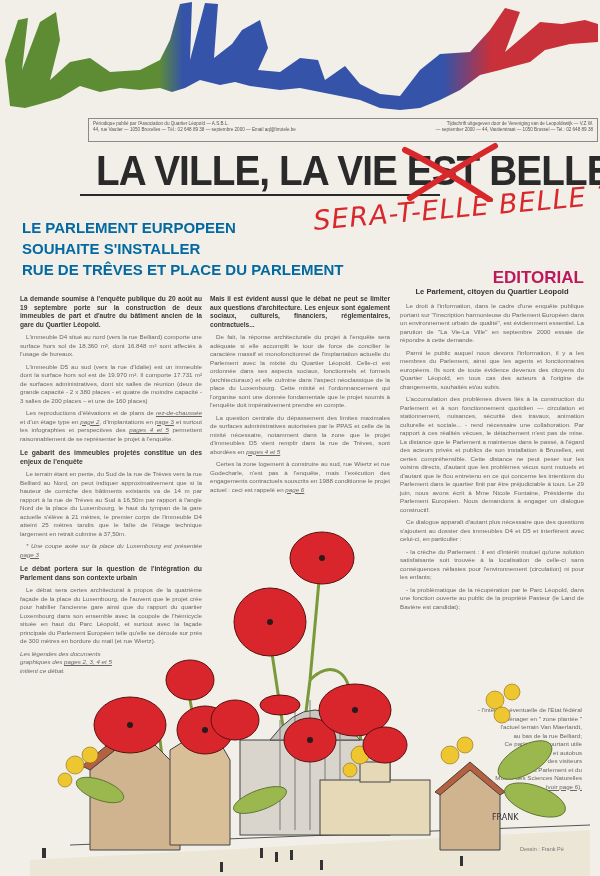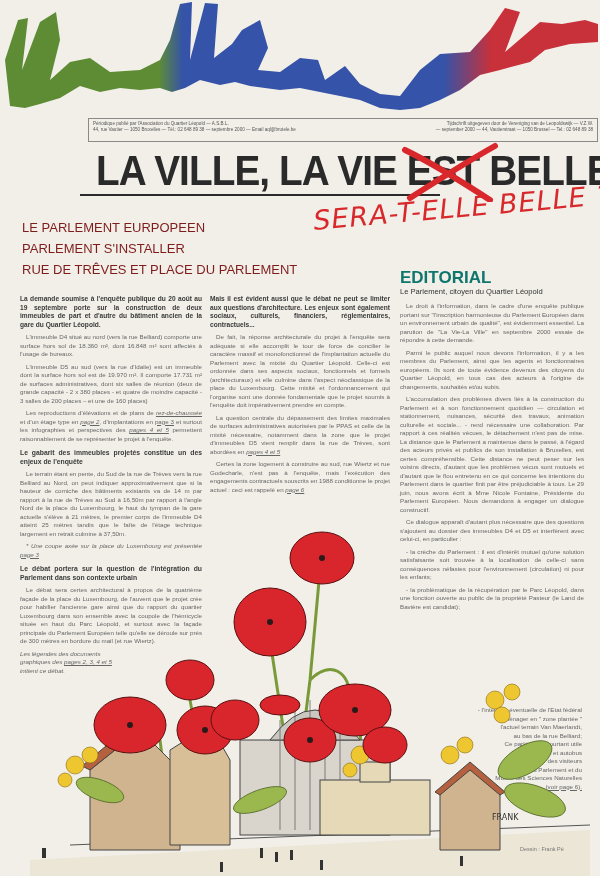--- a/index.html
+++ b/index.html
@@ -31,41 +31,41 @@
   .cross { position:absolute; left:400px; top:142px; width:130px; height:60px; }
   .subhead-red {
     position:absolute; left:312px; top:205px; width:290px;
     font-family:"DejaVu Sans", sans-serif; font-style:italic;
     font-size:27px; color:#d9282c; letter-spacing:1px; transform:rotate(-5deg);
     transform-origin:left top; white-space:nowrap;
   }
 
   .title-block {
     position:absolute; left:22px; top:217px; width:370px;
-    font-weight:normal; font-size:13px; line-height:21px; color:#7f1d1d;
+    font-weight:bold; font-size:15px; line-height:21px; color:#0369a1;
   }
   .title-block div { white-space:nowrap; }
 
   .col { position:absolute; font-size:6.2px; line-height:8.5px; color:#666; text-align:justify; }
   .col p { margin:0 0 4px 0; text-indent:6px; }
   .col .lead { font-weight:bold; color:#3a3a3a; font-size:6.6px; line-height:8.5px; text-indent:0; }
   .col .sub { font-weight:bold; color:#3a3a3a; font-size:6.8px; line-height:8.6px; text-indent:0; margin-top:6px; }
   .col .italic { font-style:italic; }
   .col u { text-decoration:underline; }
   .col1 { left:20px; top:295px; width:182px; }
   .col2 { left:210px; top:295px; width:180px; }
   .col3 { left:400px; top:295px; width:184px; }
 
   .editorial-title {
-    position:absolute; left:400px; top:268px; width:184px; text-align:left;
-    font-weight:bold; font-size:17px; color:#0f766e;
+    position:absolute; left:400px; top:268px; width:184px; text-align:right;
+    font-weight:bold; font-size:17px; color:#be185d;
   }
   .editorial-sub {
-    position:absolute; left:400px; top:287px; width:184px; 
-    font-weight:normal; font-size:7.6px; color:#333;
+    position:absolute; left:400px; top:287px; width:184px; text-align:center;
+    font-weight:bold; font-size:7.6px; color:#333;
   }
   .col3 { top:302px; }
 
   .tail { position:absolute; left:420px; top:706px; width:162px; font-size:6.2px; line-height:8.5px; color:#666; text-align:right; }
   .tail div { white-space:nowrap; }
 
   .illustration { position:absolute; left:30px; top:530px; width:560px; height:346px; }
   .credit { position:absolute; left:520px; top:846px; font-size:5.5px; color:#777; }
 </style>
 </head>
@@ -101,21 +101,21 @@
   <div class="headline">LA VILLE, LA VIE EST BELLE</div>
   <div class="headline-rule"></div>
   <svg class="cross" viewBox="0 0 130 60">
     <path d="M5,8 C30,20 70,45 90,58" stroke="#d9282c" stroke-width="6" fill="none" stroke-linecap="round"></path>
     <path d="M95,4 C70,18 35,40 10,56" stroke="#d9282c" stroke-width="6" fill="none" stroke-linecap="round"></path>
   </svg>
   <div class="subhead-red">SERA-T-ELLE BELLE ?</div>
 
   <div class="title-block">
     <div>LE PARLEMENT EURPOPEEN</div>
-    <div>PARLEMENT S'INSTALLER</div>
+    <div>SOUHAITE S'INSTALLER</div>
     <div>RUE DE TRÊVES ET PLACE DU PARLEMENT</div>
   </div>
 
   <div class="col col1">
     <p class="lead">La demande soumise à l'enquête publique du 20 août au 19 septembre porte sur la construction de deux immeubles de part et d'autre du bâtiment ancien de la gare du Quartier Léopold.</p>
     <p>L'immeuble D4 situé au nord (vers la rue Belliard) comporte une surface hors sol de 18.360 m², dont 16.848 m² sont affectés à l'usage de bureaux.</p>
     <p>L'immeuble D5 au sud (vers la rue d'Idalie) est un immeuble dont la surface hors sol est de 19.970 m². Il comporte 17.731 m² de surfaces administratives, dont six salles de réunion (deux de grande capacité - 2 x 380 places - et quatre de moindre capacité - 3 salles de 200 places – et une de 160 places)</p>
     <p>
       <span>Les reproductions d'élévations et de plans de</span>
       <u class="italic">rez-de-chaussée</u>

